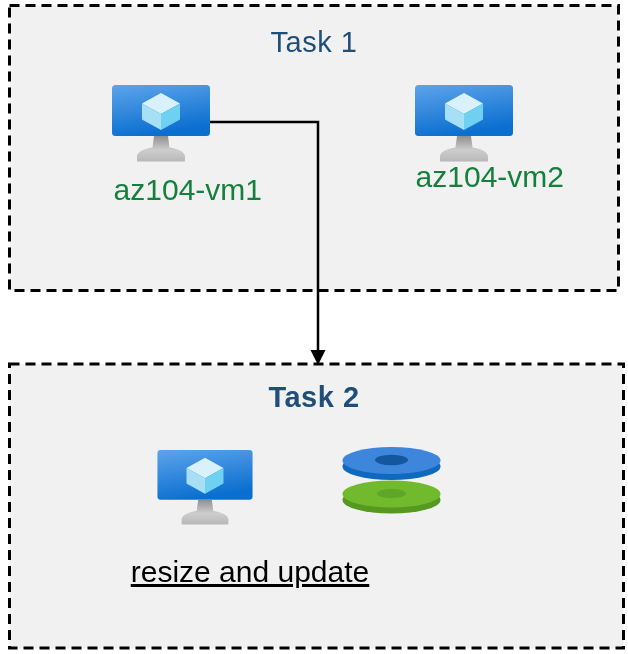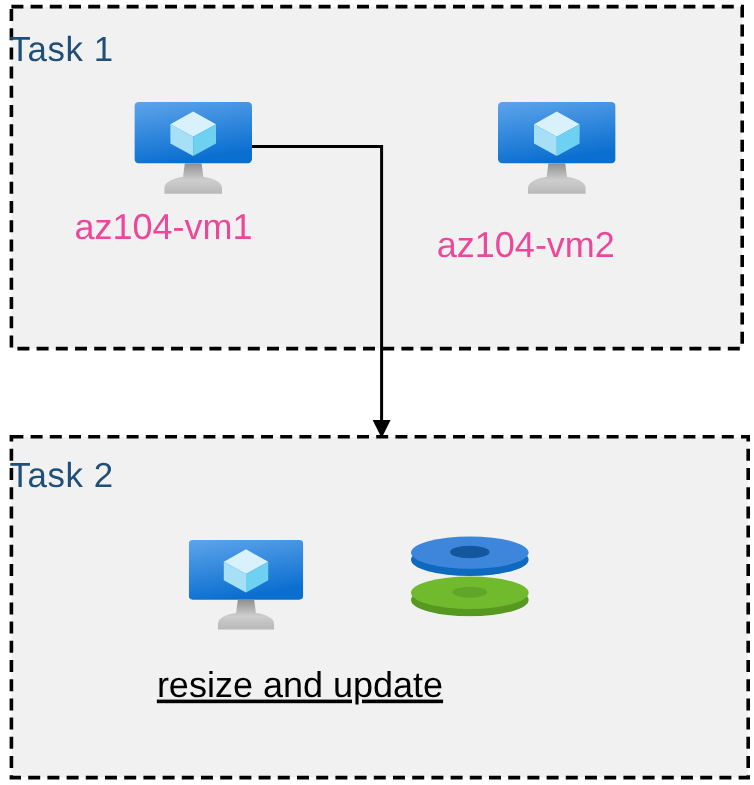--- a/index.html
+++ b/index.html
@@ -18,37 +18,38 @@
   .bg-layer {
     position: absolute;
     left: 0; top: 0;
     width: 628px; height: 654px;
   }
   .abs { position: absolute; }
   .task-title {
     position: absolute;
     left: 8px;
     width: 612px;
+    text-align: center;
     font-size: 29px;
     color: #1F4E79;
     letter-spacing: 0.5px;
   }
   .task1-title { top: 26px; }
-  .task2-title { top: 381px; }
+  .task2-title { top: 381px; font-weight: bold; }
   .vm-label {
     position: absolute;
     width: 200px;
-    text-align: left;
+    text-align: right;
     font-size: 30px;
     line-height: 37px;
-    color: #ec4899;
+    color: #15803d;
     white-space: nowrap;
   }
   .vm1-label { left: 62px;  top: 171px; }
-  .vm2-label { left: 364px; top: 186px; }
+  .vm2-label { left: 364px; top: 158px; }
   .caption {
     position: absolute;
     left: 130px;
     top: 555px;
     width: 240px;
     text-align: center;
     font-size: 30px;
     color: #000000;
     white-space: nowrap;
     text-decoration: underline;

